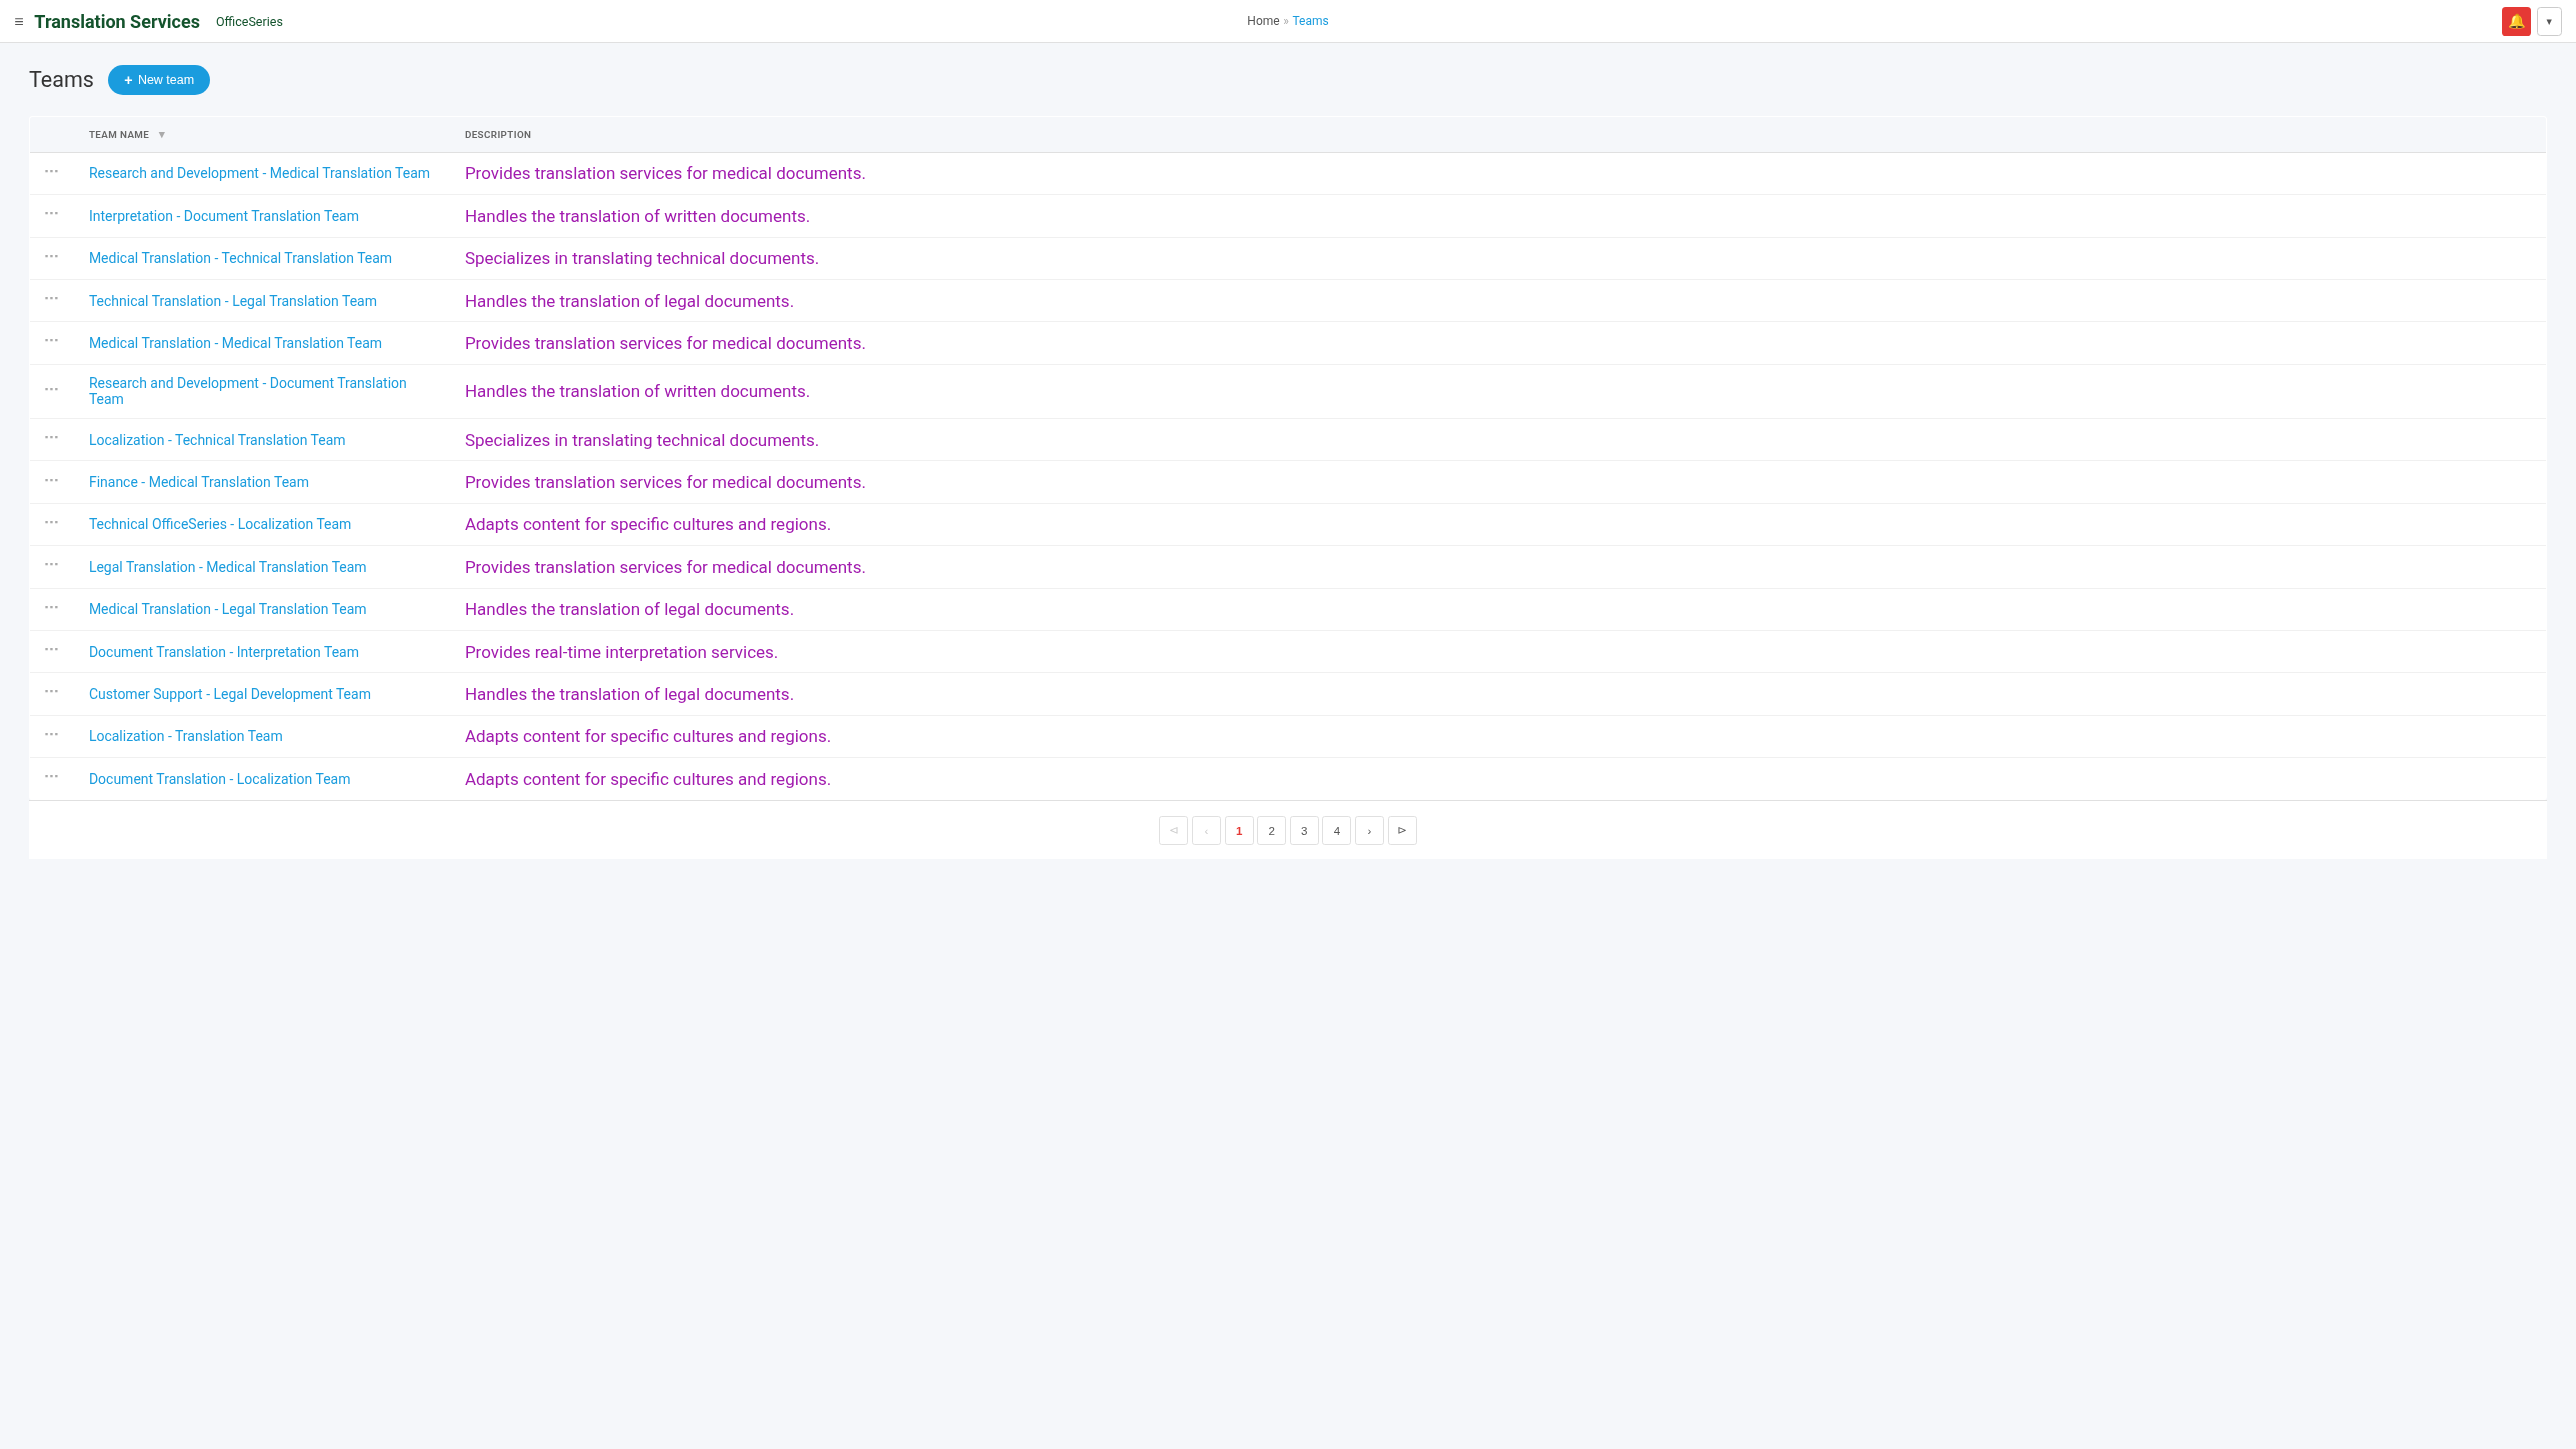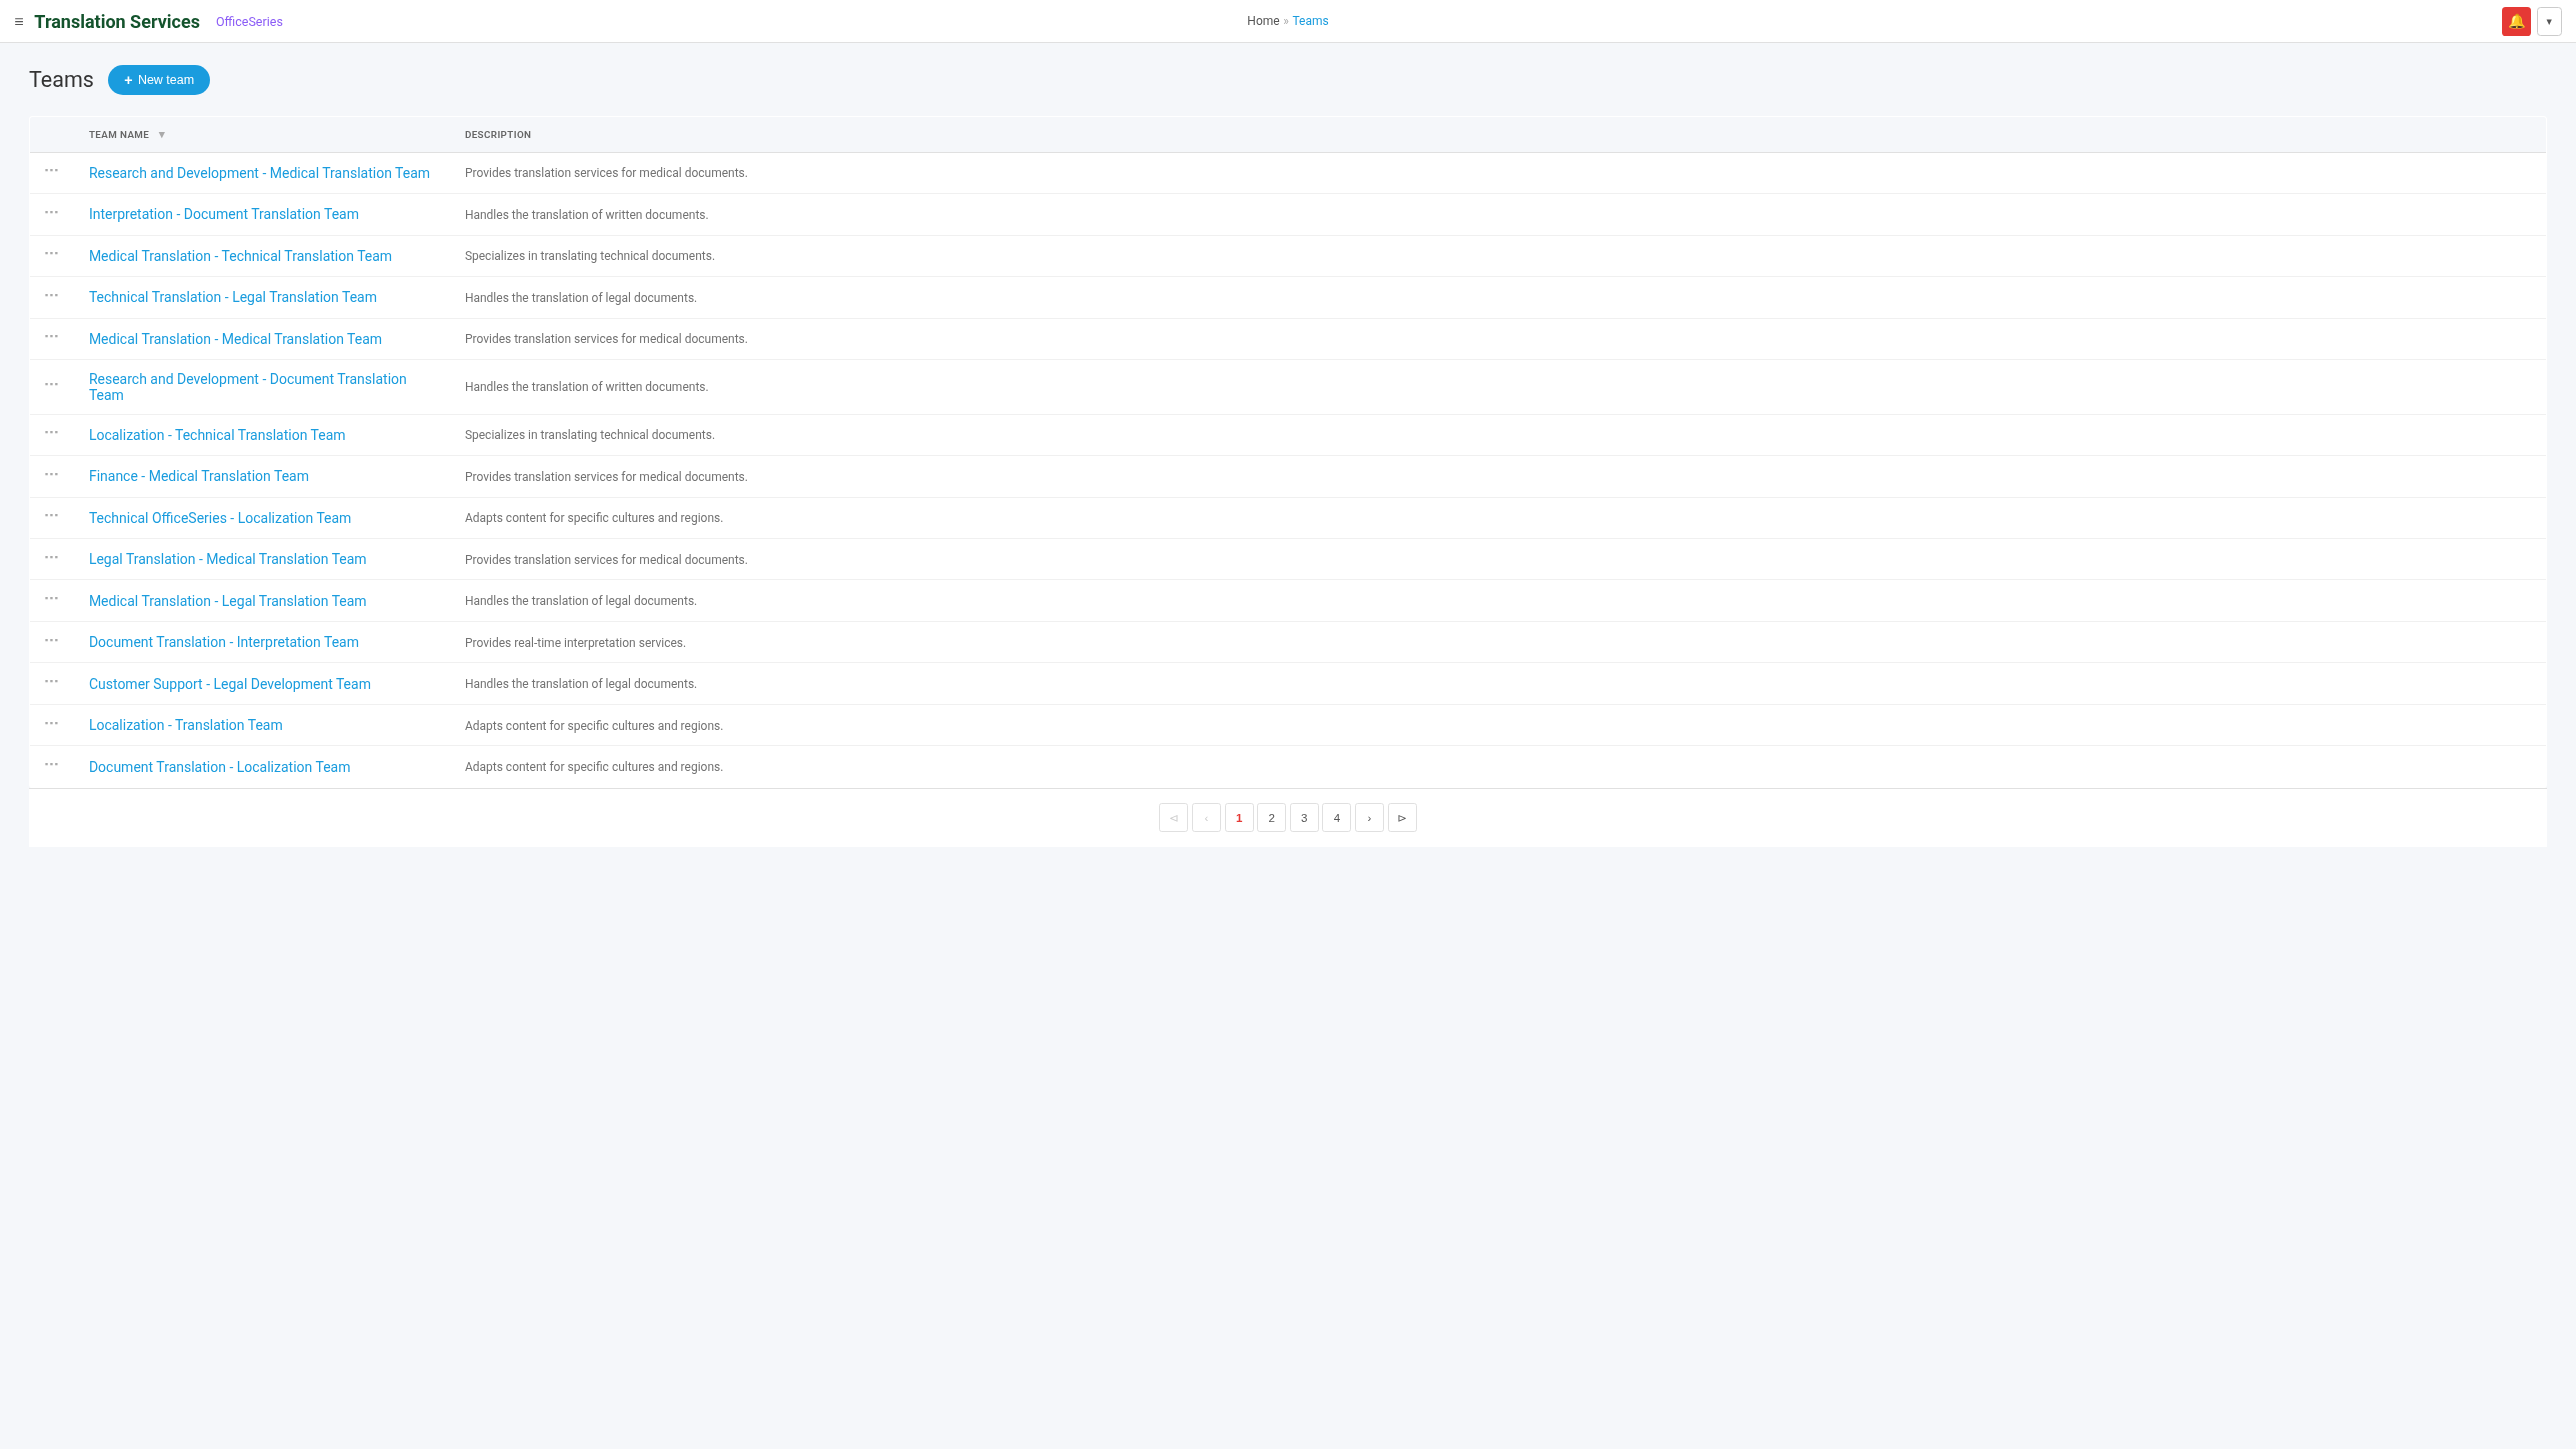--- a/index.html
+++ b/index.html
@@ -11,21 +11,21 @@
       align-items: center;
       background: #fff;
       padding: 0 14.3px;
       height: 43px;
       border-bottom: 0.9px solid #e0e0e0;
       position: relative;
     }
     .header-left { display: flex; align-items: center; gap: 10.7px; }
     .hamburger { cursor: pointer; color: #555; font-size: 16px; }
     .app-title { color: #14532d; font-size: 18px; font-weight: 700; }
-    .app-subtitle { color: #8b5cf6; font-size: 12.5px; margin-left: 5.4px; }
+    .app-subtitle { color: #14532d; font-size: 12.5px; margin-left: 5.4px; }
     .nav-breadcrumb { position: absolute; left: 50%; transform: translateX(-50%); display: flex; align-items: center; gap: 3.6px; color: #555; font-size: 12px; }
     .nav-breadcrumb a { color: #555; text-decoration: none; }
     .nav-breadcrumb .sep { color: #aaa; }
     .nav-breadcrumb .current { color: #1a9cde; }
     .header-right { margin-left: auto; display: flex; align-items: center; gap: 5.4px; }
     .notif-btn {
       background: #e53935;
       color: white;
       border: none;
       border-radius: 3.6px;
@@ -68,21 +68,21 @@
     .col-name { width: 376px; }
     .col-desc { }
     .th-name-inner { display: flex; align-items: center; gap: 7.2px; text-align: center; }
     .filter-icon { color: #aaa; font-size: 10.7px; }
 
     .teams-table tbody tr { border-bottom: 0.9px solid #f0f0f0; }
     .teams-table tbody tr:last-child { border-bottom: none; }
     .teams-table tbody td { padding: 10.7px 14.3px; vertical-align: middle; }
     .menu-dots { color: #aaa; cursor: pointer; font-size: 14.3px; letter-spacing: 1.8px; writing-mode: vertical-rl; font-weight: 700; }
     .team-link { color: #1a9cde; text-decoration: none; font-size: 14px; }
-    .desc-text { color: #737373; font-size: 12px; }
+    .desc-text { color: #a21caf; font-size: 17px; }
 
     
     .pagination-row { display: flex; justify-content: center; align-items: center; padding: 14.3px; gap: 3.6px; background: #fff; border-top: 0.9px solid #e0e0e0; }
     .page-btn {
       width: 29px; height: 29px;
       display: flex; align-items: center; justify-content: center;
       border: 0.9px solid #e0e0e0;
       background: #fff;
       color: #555;
       cursor: pointer;

